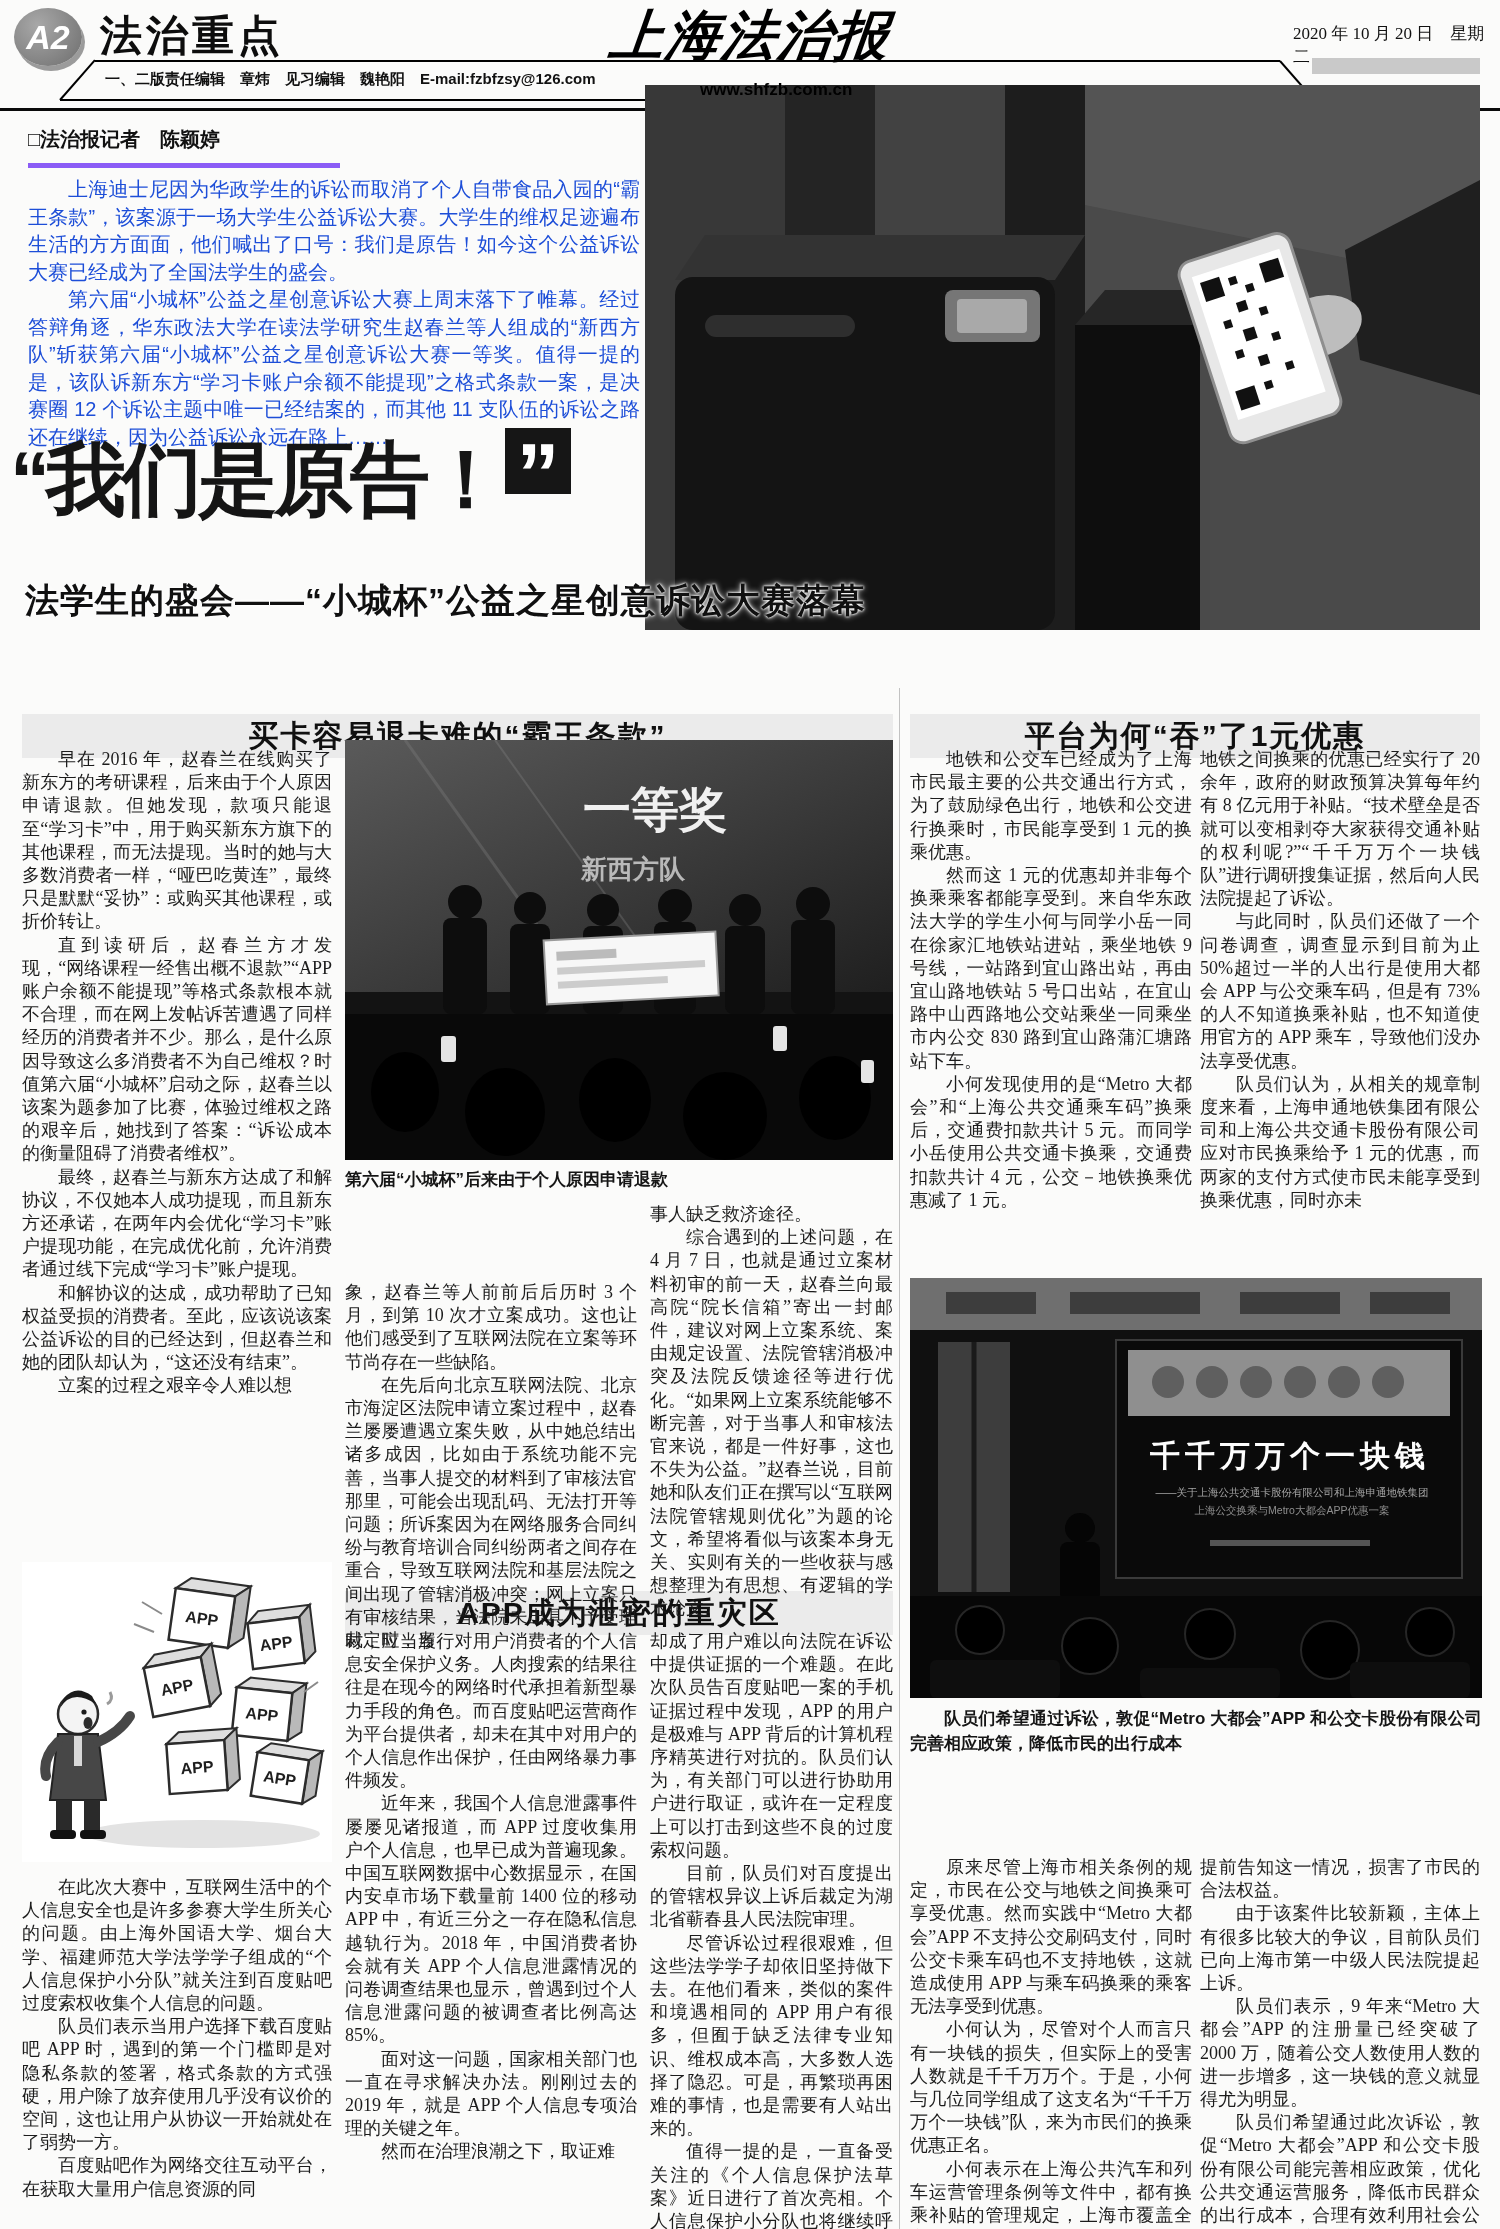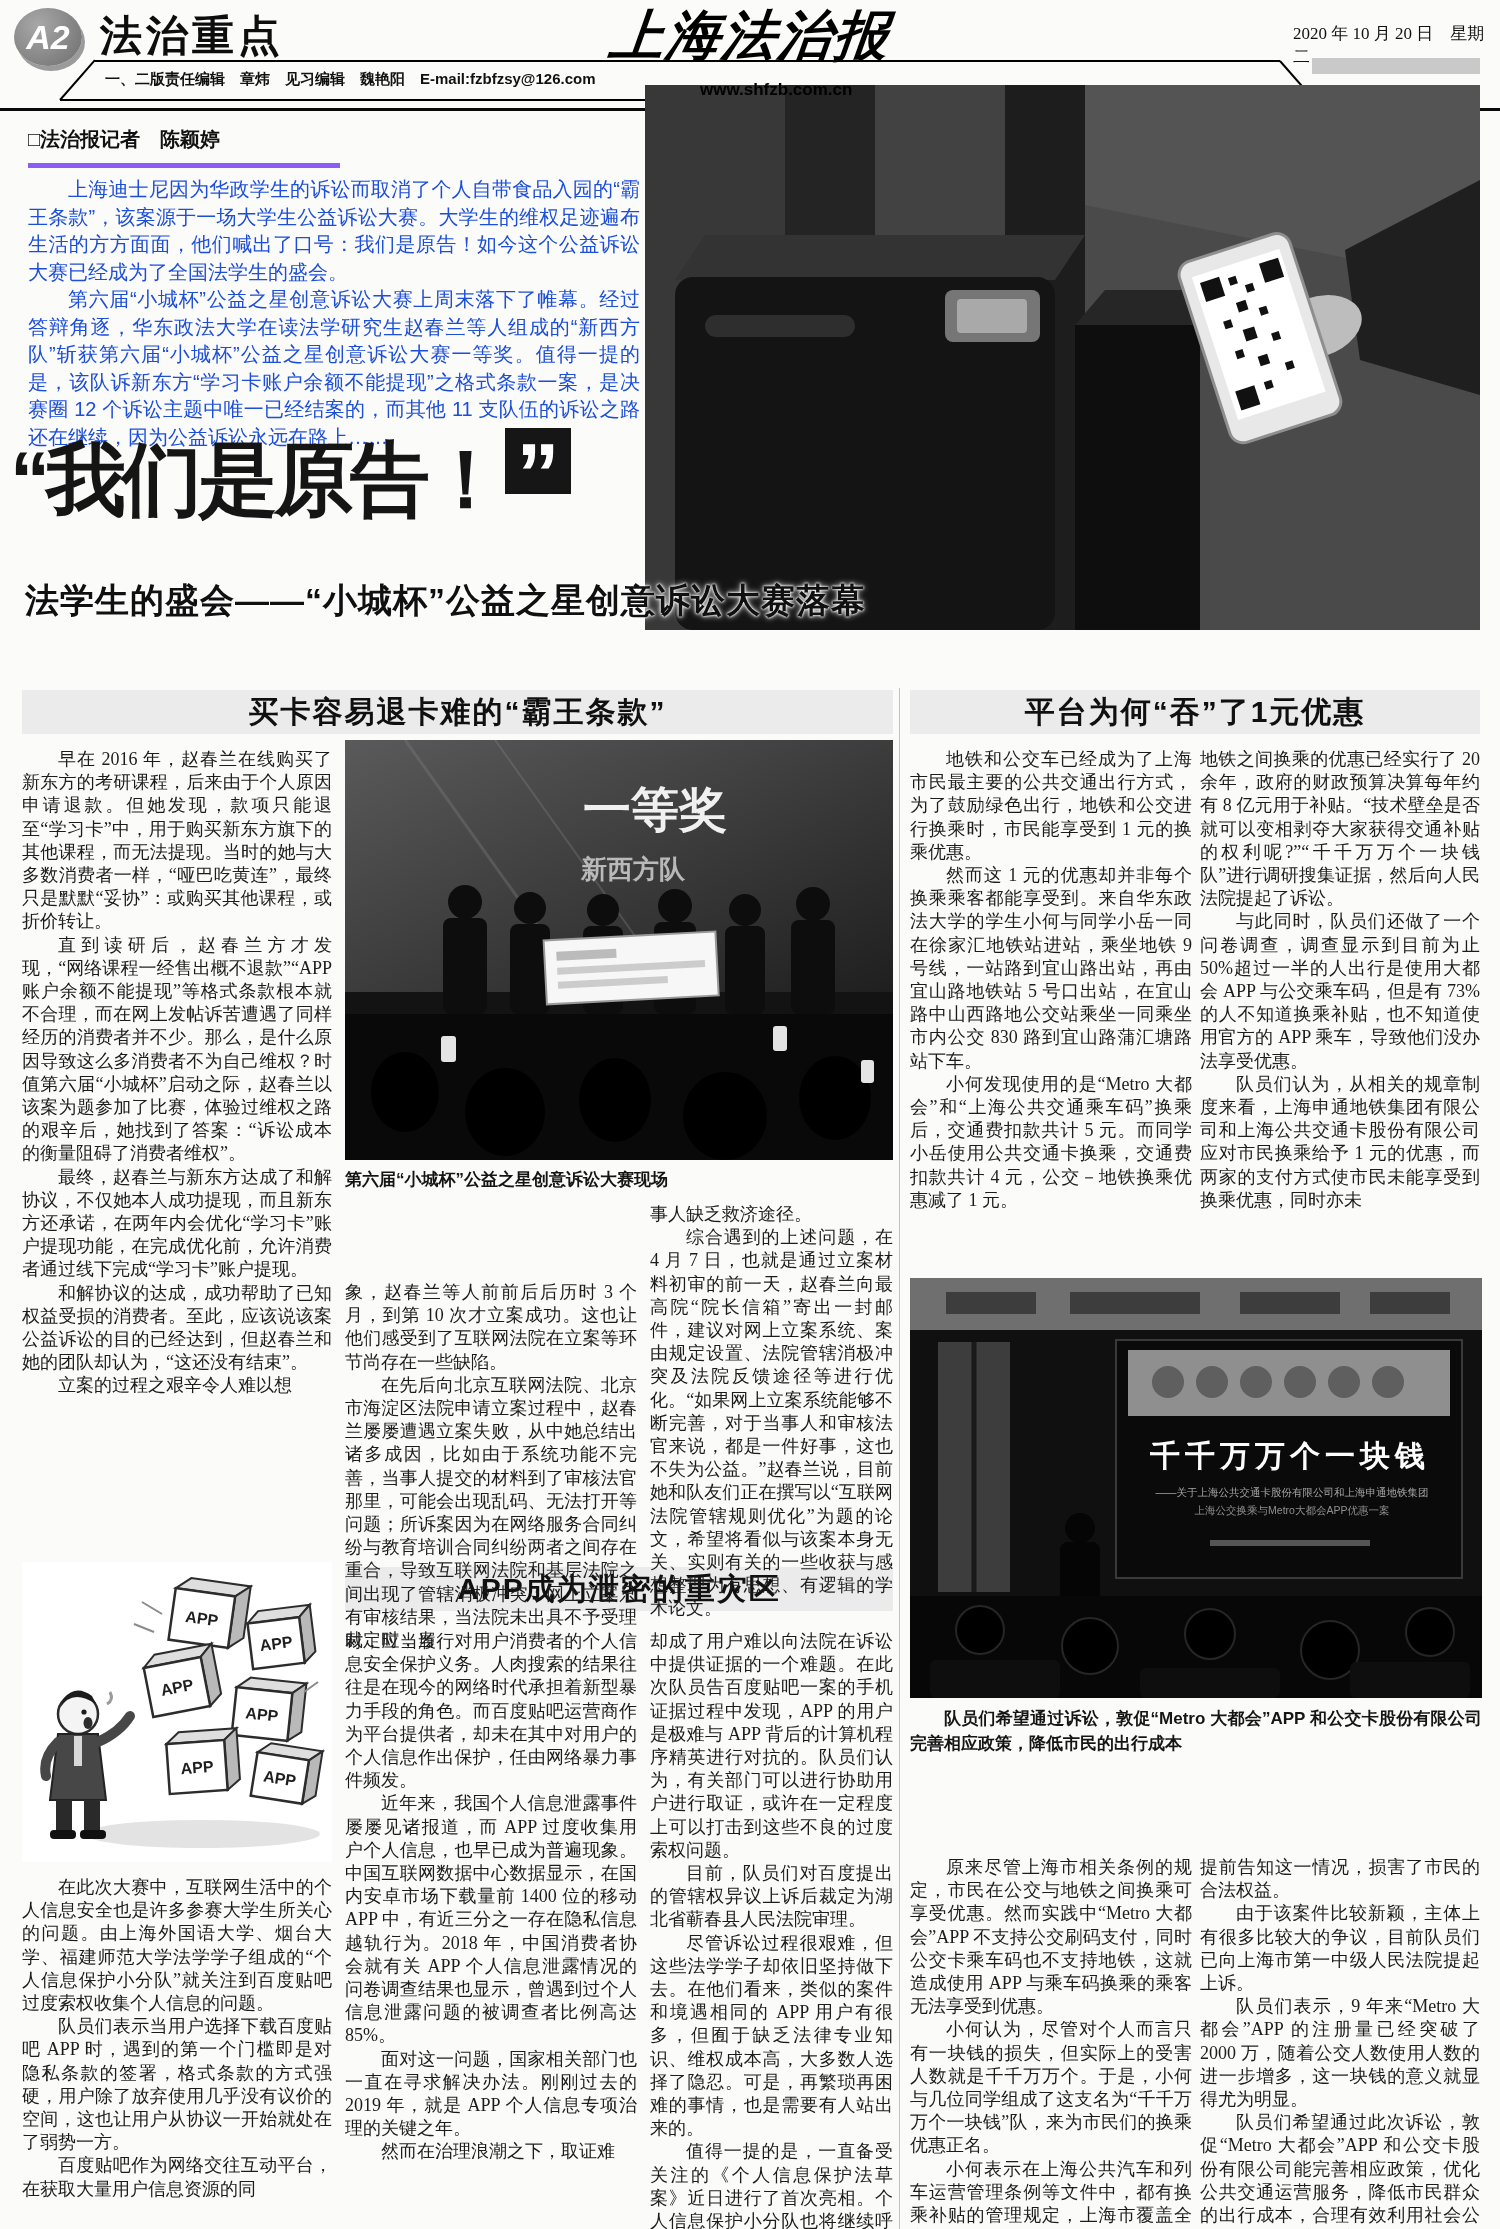--- a/index.html
+++ b/index.html
@@ -55,21 +55,21 @@
   .p-cartoon{left:22px;top:1562px;width:310px;height:300px;background:#fff;}
 
   .caption{position:absolute;font:700 17px/25px "Liberation Sans",sans-serif;color:#151515;
            text-align:justify;}
   .cap-award{left:345px;top:1167px;width:548px;}
   .cap-court{left:910px;top:1706px;width:572px;text-indent:2em;}
 
   
   .strip{position:absolute;height:44px;background:#ebebeb;display:flex;align-items:center;
          justify-content:center;font:900 30px "Liberation Sans",sans-serif;color:#101010;
-         letter-spacing:2px;}
+         letter-spacing:2px;margin-top:24px;}
   .strip-1{left:22px;top:690px;width:871px;}
   .strip-2{left:910px;top:690px;width:570px;}
   .strip-3{left:345px;top:1567px;width:548px;}
 
   
   .col{position:absolute;text-align:justify;font:400 18px/23.2px "Liberation Serif","DejaVu Serif",serif;
        color:#1c1c1c;}
   .col p{margin:0;text-indent:2em;}
   .col.cont p:first-child{text-indent:0;}
   .c-a1-1{left:22px;  top:748px; width:310px;height:800px;}
@@ -222,21 +222,21 @@
         <ellipse cx="380" cy="376" rx="42" ry="44"></ellipse>
         <ellipse cx="490" cy="358" rx="36" ry="42"></ellipse>
       </g>
       <g fill="#e4e4e4">
         <rect x="96" y="296" width="15" height="26" rx="3"></rect>
         <rect x="428" y="286" width="14" height="25" rx="3"></rect>
         <rect x="516" y="320" width="13" height="23" rx="3"></rect>
       </g>
     </svg>
   </div>
-  <div class="caption cap-award">第六届“小城杯”公益之星创意诉讼大赛现场</div>
+  <div class="caption cap-award">第六届“小城杯”后来由于个人原因申请退款</div>
 
   <div class="photo p-cartoon">
     <svg width="310" height="300" viewBox="0 0 310 300">
       <rect width="310" height="300" fill="#ffffff"></rect>
       <ellipse cx="180" cy="272" rx="118" ry="14" fill="#e3e3e3"></ellipse>
 
       <g font-family="Liberation Sans,sans-serif" font-weight="bold" font-size="16" text-anchor="middle">
         <g transform="rotate(8 180 55)">
           <polygon points="150,30 210,30 224,18 164,18" fill="#dedede" stroke="#2c2c2c" stroke-width="2"></polygon>
           <polygon points="210,30 224,18 224,70 210,82" fill="#b9b9b9" stroke="#2c2c2c" stroke-width="2"></polygon>

